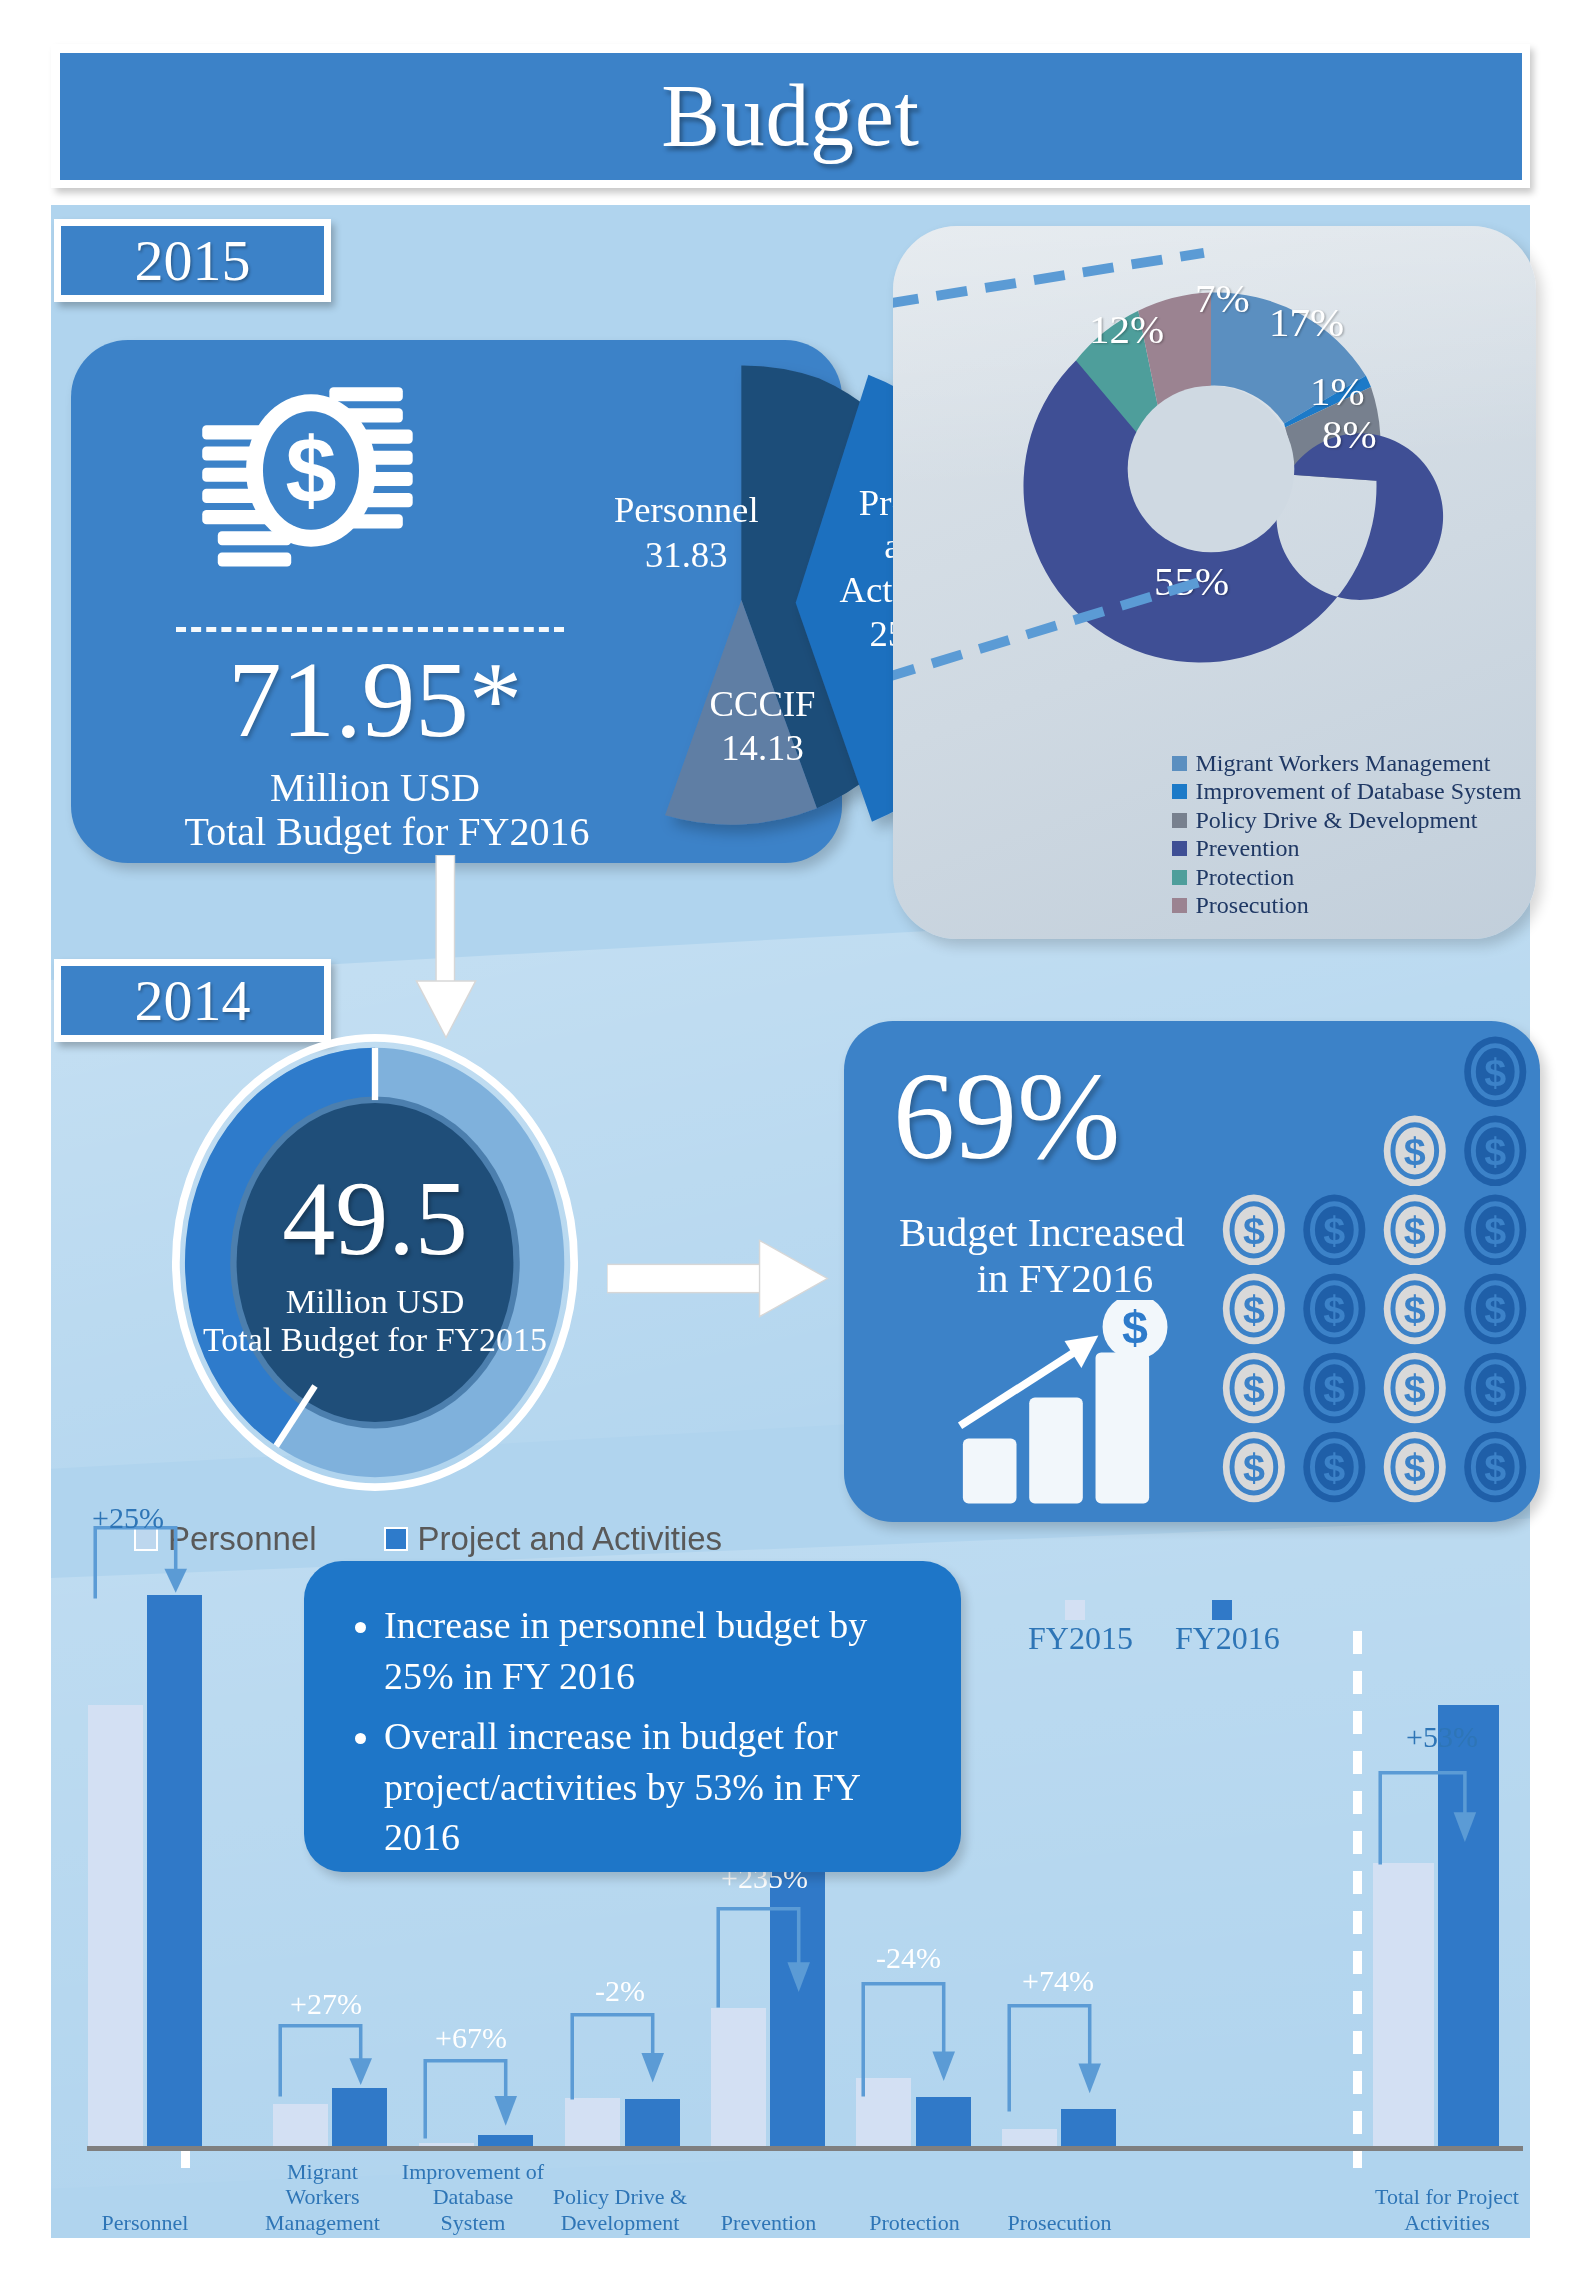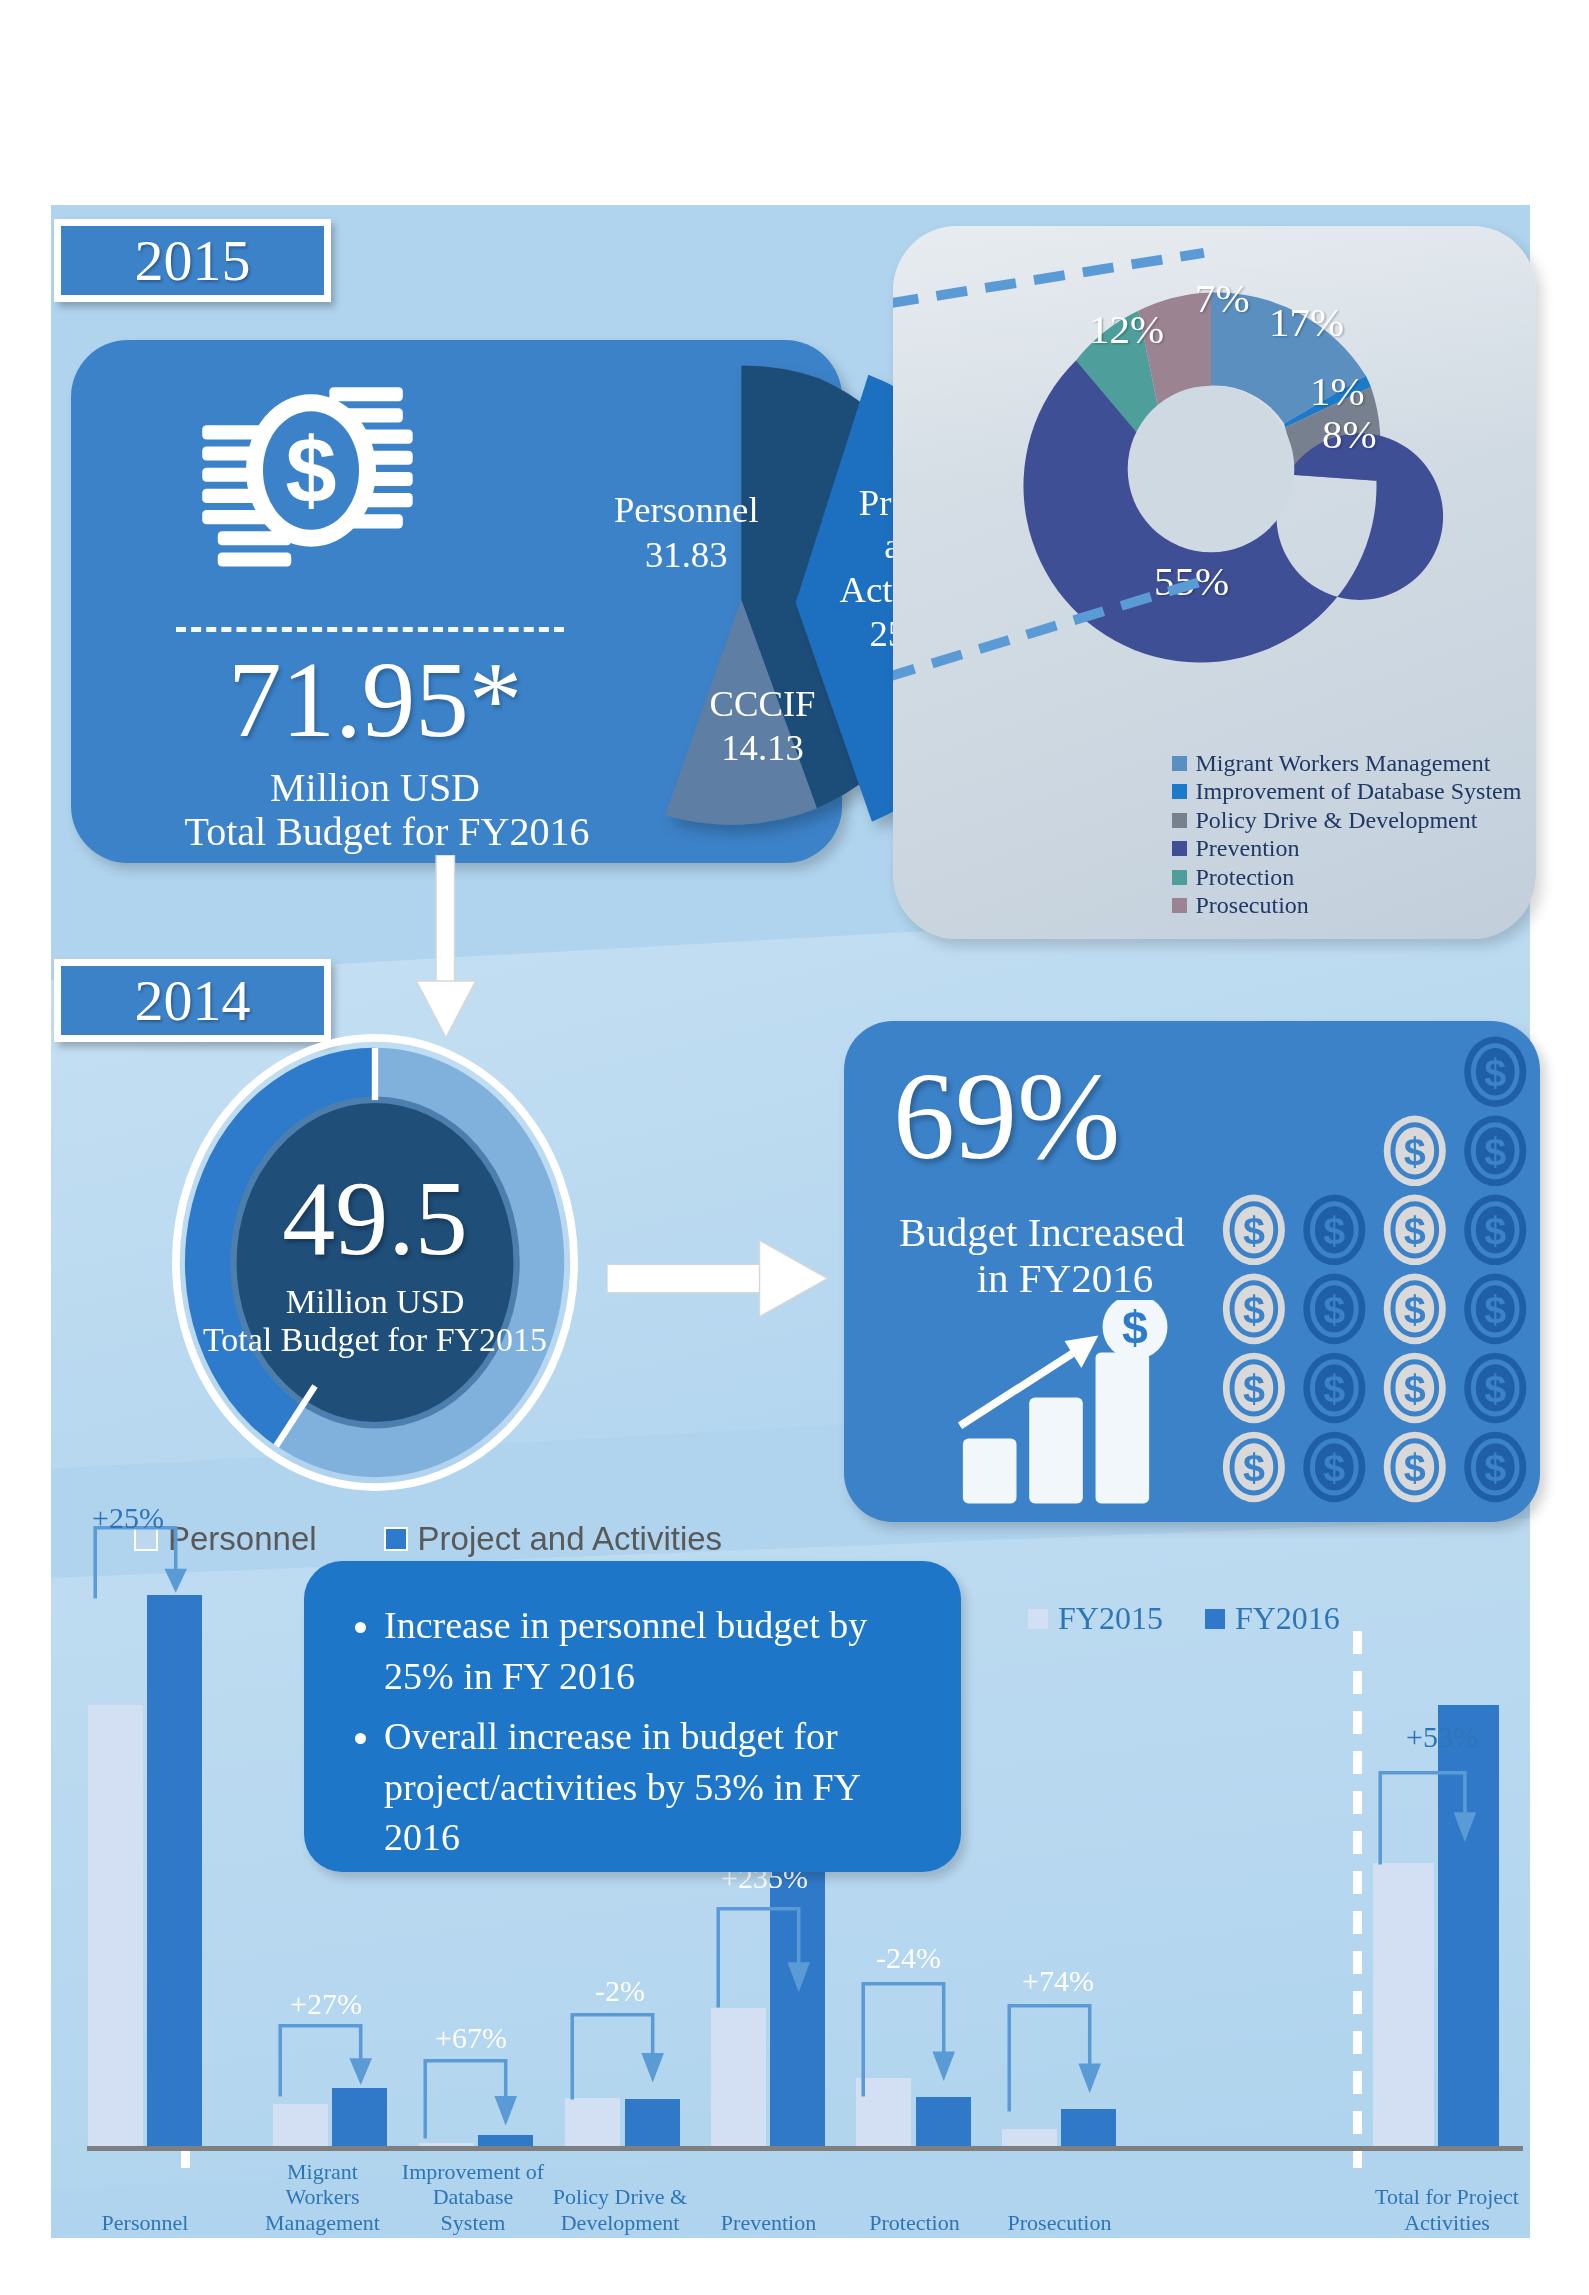--- a/index.html
+++ b/index.html
@@ -147,29 +147,34 @@
   .bullets{
     position:absolute;left:304px;top:1561px;width:657px;height:311px;
     background:#1E76C8;border-radius:38px;box-shadow:5px 6.4px 10px rgba(0,0,0,.16);
     padding:27px 31px 0 31px;box-sizing:border-box;
   }
   .bullets ul{margin:12px;padding-left:37px;color:#fff;font-size:38px;line-height:1.33;}
   .bullets li{margin-bottom:10px;}
 
   
   .fylegend{position:absolute;left:1028px;top:1600px;display:flex;align-items:center;}
-  .fylegend .item{display:flex;align-items:center;margin-right:42px;}
+  .fylegend .item{display:flex;align-items:center;margin-right:42px;flex-direction:column;}
   .fylegend .sw{width:20px;height:20px;margin-right:10px;}
   .fylegend .lb{color:#2E75B6;font-size:32px;}
 </style>
 </head>
 <body>
 
 <div class="page">
 
+  <div class="title-outer">
+    <div class="title-inner">
+      <div class="title-text">Budget</div>
+    </div>
+  </div>
 
   <div class="bluebg"></div>
 
   <div class="yearbadge" id="badge2015">
     <div class="in">
       <span>2015</span>
     </div>
   </div>
 
   <div class="card2015">

